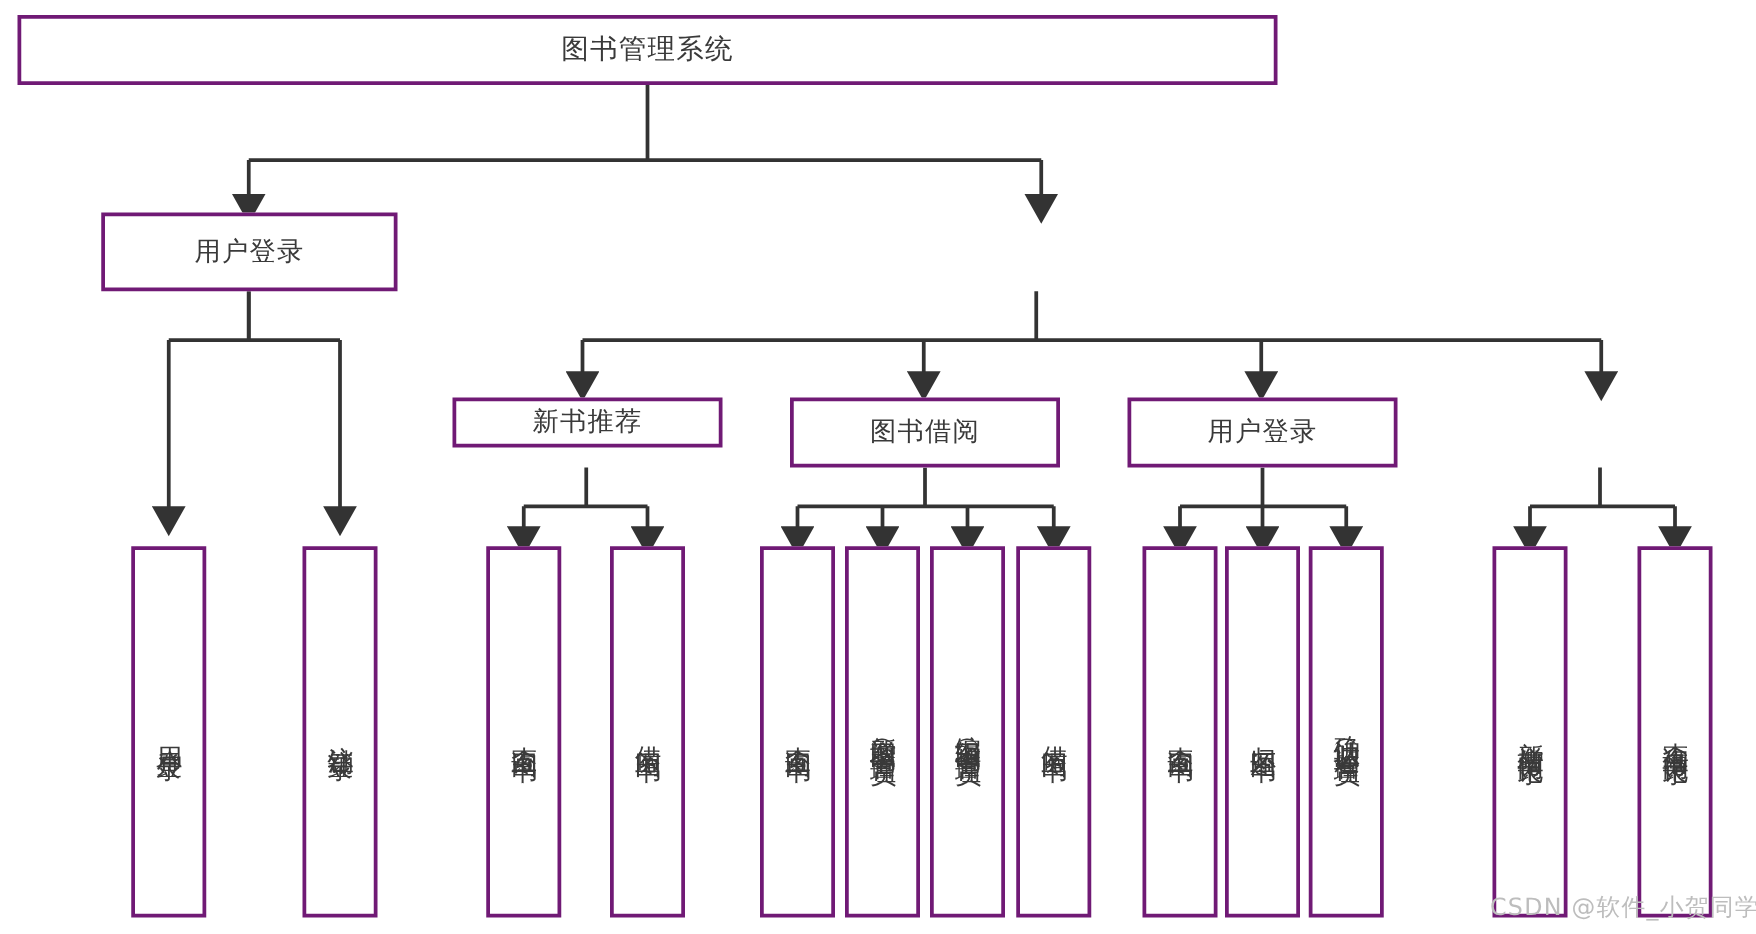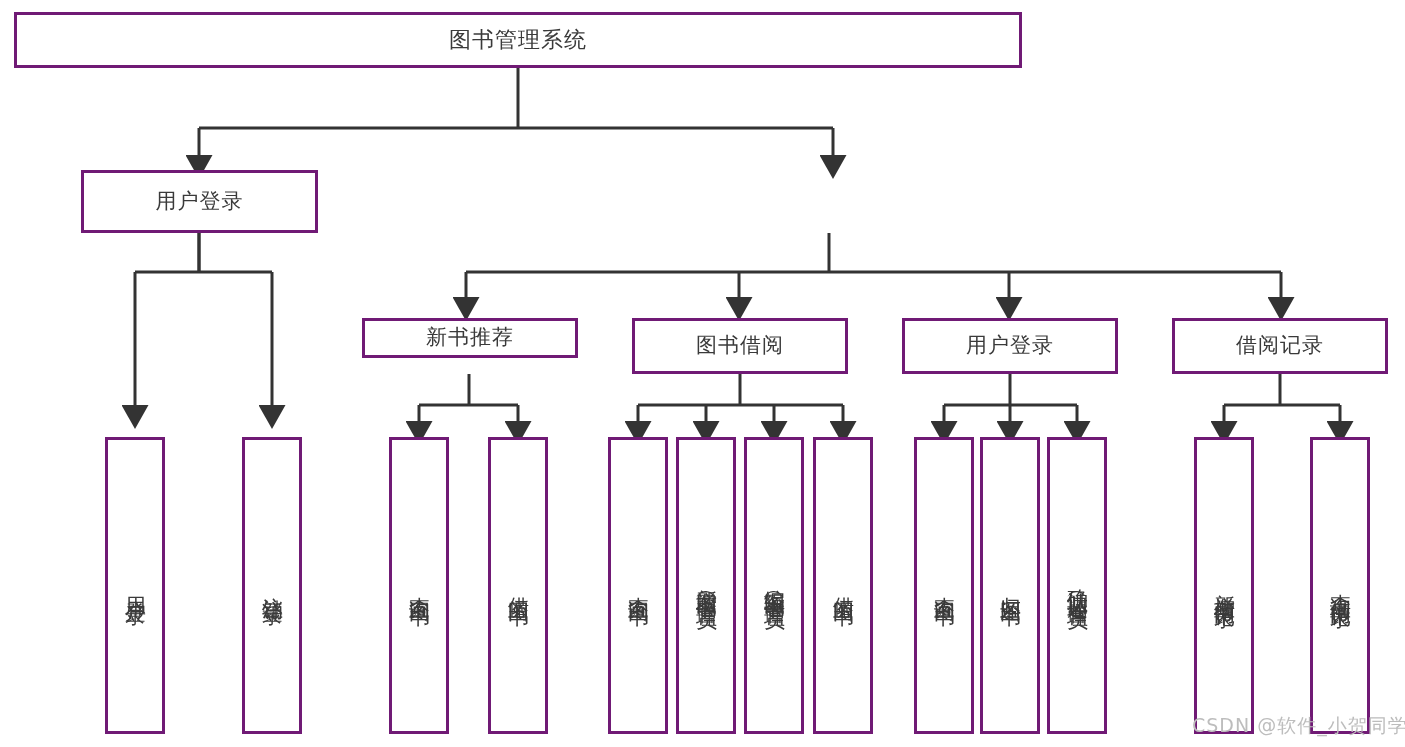--- a/index.html
+++ b/index.html
@@ -133,21 +133,20 @@
 
   <div class="node h" style="left:81px; top:170px; width:237px; height:63px;">用户登录</div>
 
 
   <div class="node h" style="left:362px; top:318px; width:216px; height:40px;">新书推荐</div>
 
   <div class="node h" style="left:632px; top:318px; width:216px; height:56px;">图书借阅</div>
 
   <div class="node h" style="left:902px; top:318px; width:216px; height:56px;">用户登录</div>
 
-  <div class="node h" style="left:1172px; top:318px; width:216px; height:56px;">借阅记录</div>
 
   <div class="node v" style="left:105px; top:437px; width:60px; height:297px;">
     <span class="vtext">用户登录</span>
   </div>
   <div class="node v" style="left:242px; top:437px; width:60px; height:297px;">
     <span class="vtext">注销登录</span>
   </div>
 
   <div class="node v" style="left:389px; top:437px; width:60px; height:297px;">
     <span class="vtext">查询图书</span>

